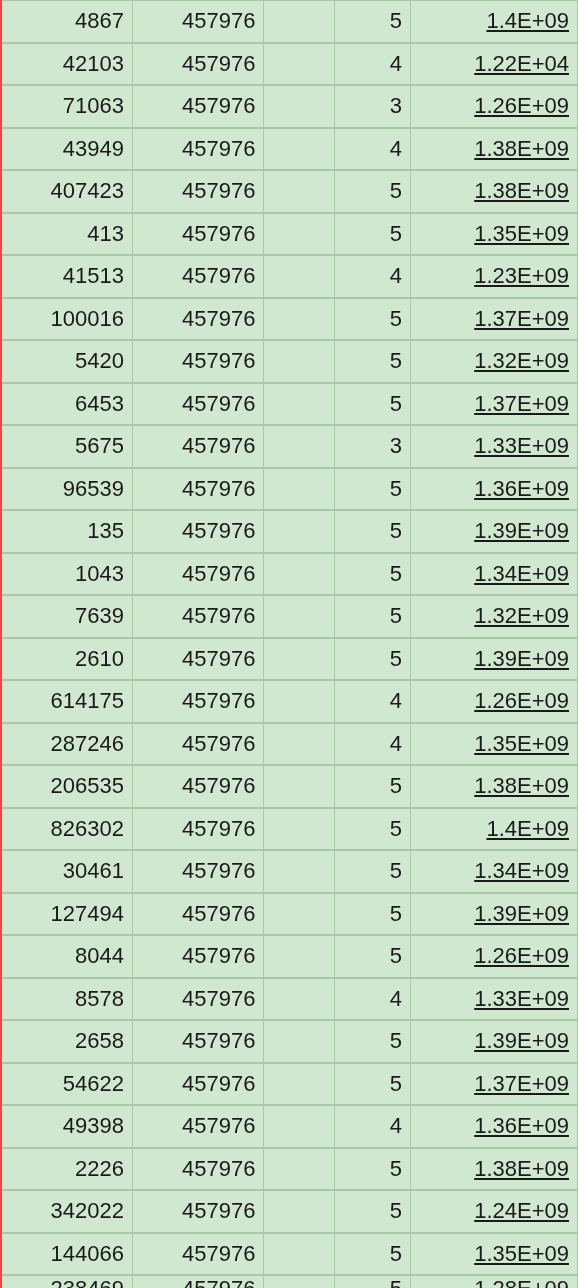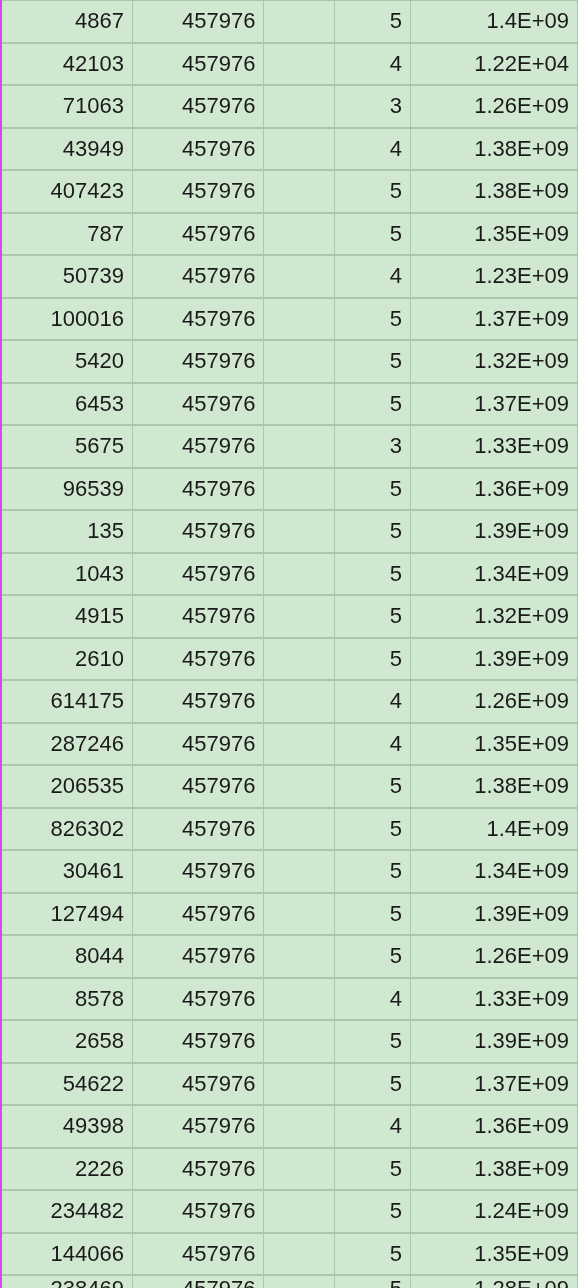--- a/index.html
+++ b/index.html
@@ -25,39 +25,39 @@
       font-size: 22px;
       color: #1a1a1a;
       text-align: right;
       vertical-align: middle;
       white-space: nowrap;
     }
     td.col-a { width: 130px; }
     td.col-b { width: 130px; margin-left: 16px; }
     td.col-c { width: 70px; }
     td.col-d { width: 75px; }
-    td.col-e { width: 165px; }
+    td.col-e { width: 165px; text-decoration: underline; }
     tbody {
       display: block;
     }
     tr {
       display: table;
       width: 100%;
       table-layout: fixed;
     }
     .partial-row td {
       height: 20px;
       overflow: hidden;
     }
     .partial-row {
       overflow: hidden;
       height: 20px;
     }
     .leftedge {
-      border-left: 2px solid #d946ef;
+      border-left: 2px solid #ef4444;
       margin-top: 48px;
     }
   </style>
 </head>
 <body>
 
 <table>
   <tbody id="tbody">
       <tr>
         <td class="col-a leftedge">4867</td>
@@ -88,28 +88,28 @@
         <td class="col-e">1.38E+09</td>
       </tr>
       <tr>
         <td class="col-a leftedge">407423</td>
         <td class="col-b">457976</td>
         <td class="col-c"></td>
         <td class="col-d">5</td>
         <td class="col-e">1.38E+09</td>
       </tr>
       <tr>
-        <td class="col-a leftedge">787</td>
+        <td class="col-a leftedge">413</td>
         <td class="col-b">457976</td>
         <td class="col-c"></td>
         <td class="col-d">5</td>
         <td class="col-e">1.35E+09</td>
       </tr>
       <tr>
-        <td class="col-a leftedge">50739</td>
+        <td class="col-a leftedge">41513</td>
         <td class="col-b">457976</td>
         <td class="col-c"></td>
         <td class="col-d">4</td>
         <td class="col-e">1.23E+09</td>
       </tr>
       <tr>
         <td class="col-a leftedge">100016</td>
         <td class="col-b">457976</td>
         <td class="col-c"></td>
         <td class="col-d">5</td>
@@ -151,21 +151,21 @@
         <td class="col-e">1.39E+09</td>
       </tr>
       <tr>
         <td class="col-a leftedge">1043</td>
         <td class="col-b">457976</td>
         <td class="col-c"></td>
         <td class="col-d">5</td>
         <td class="col-e">1.34E+09</td>
       </tr>
       <tr>
-        <td class="col-a leftedge">4915</td>
+        <td class="col-a leftedge">7639</td>
         <td class="col-b">457976</td>
         <td class="col-c"></td>
         <td class="col-d">5</td>
         <td class="col-e">1.32E+09</td>
       </tr>
       <tr>
         <td class="col-a leftedge">2610</td>
         <td class="col-b">457976</td>
         <td class="col-c"></td>
         <td class="col-d">5</td>
@@ -249,21 +249,21 @@
         <td class="col-e">1.36E+09</td>
       </tr>
       <tr>
         <td class="col-a leftedge">2226</td>
         <td class="col-b">457976</td>
         <td class="col-c"></td>
         <td class="col-d">5</td>
         <td class="col-e">1.38E+09</td>
       </tr>
       <tr>
-        <td class="col-a leftedge">234482</td>
+        <td class="col-a leftedge">342022</td>
         <td class="col-b">457976</td>
         <td class="col-c"></td>
         <td class="col-d">5</td>
         <td class="col-e">1.24E+09</td>
       </tr>
       <tr>
         <td class="col-a leftedge">144066</td>
         <td class="col-b">457976</td>
         <td class="col-c"></td>
         <td class="col-d">5</td>

